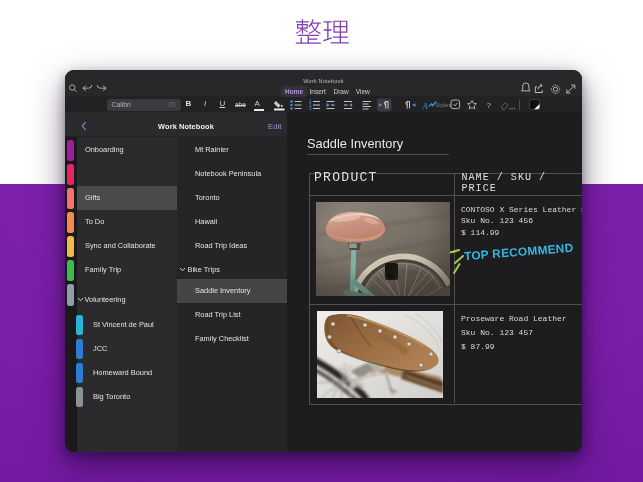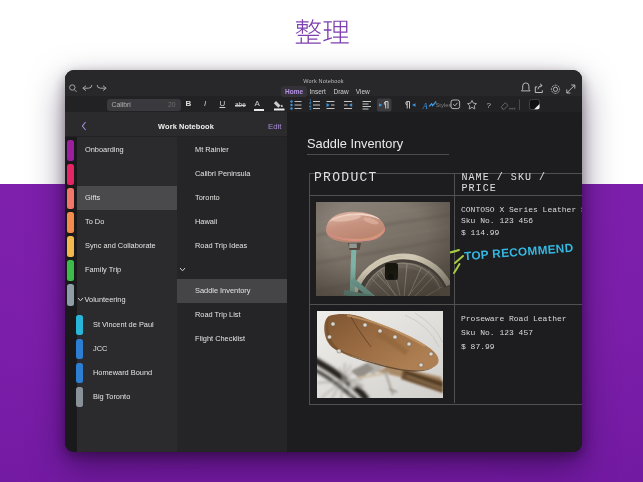--- a/index.html
+++ b/index.html
@@ -168,30 +168,31 @@
   <div class="strip" style="top:165.5px;background:#f2b84e;"></div>
   <div class="strip" style="top:189.5px;background:#3dbb4a;"></div>
   <div class="strip" style="top:213.5px;height:22px;background:#8d9ea8;"></div>
   <div class="substrip" style="top:245px;background:#29b5d8;"></div>
   <div class="substrip" style="top:269px;background:#2d7dd2;"></div>
   <div class="substrip" style="top:293px;background:#2d7dd2;"></div>
   <div class="substrip" style="top:317px;background:#8a9299;"></div>
 
   <div class="hl" style="left:112px;top:209px;width:110px;height:24px;background:#454447;"></div>
   <div class="pag" style="top:68px;">Mt Rainier</div>
-  <div class="pag" style="top:92px;">Calibri Peninsula</div>
+  <div class="pag" style="top:92px;">Notebook Peninsula</div>
   <div class="pag" style="top:116px;">Toronto</div>
   <div class="pag" style="top:140px;">Hawaii</div>
   <div class="pag" style="top:164px;">Road Trip Ideas</div>
   <svg style="left:114px;top:197px;" width="7" height="5" viewBox="0 0 7 5">
       <path d="M1 1 L3.5 3.8 L6 1" stroke="#cfcfcf" stroke-width="1" fill="none"></path>
     </svg>
+  <div class="pag" style="top:188px;left:122.5px;">Bike Trips</div>
   <div class="pag" style="top:209px;left:130px;">Saddle Inventory</div>
   <div class="pag" style="top:233px;left:130px;">Road Trip List</div>
-  <div class="pag" style="top:257px;left:130px;">Flight Checklist</div>
+  <div class="pag" style="top:257px;left:130px;">Family Checklist</div>
 
   <div style="left:242px;top:65.5px;font-size:12.8px;color:#e8e8e8;">Saddle Inventory</div>
   <div style="left:241.5px;top:84px;width:142px;height:1px;background:#4c4c4c;"></div>
 
   <div style="left:244px;top:103px;width:273px;height:230px;border-left:1px solid #505050;border-top:1px solid #505050;border-bottom:1px solid #505050;"></div>
   <div style="left:244px;top:125px;width:273px;height:1px;background:#505050;"></div>
   <div style="left:244px;top:234px;width:273px;height:1px;background:#505050;"></div>
   <div style="left:389px;top:103px;width:1px;height:230px;background:#505050;"></div>
   <div class="mono" style="left:249px;top:100px;font-size:13px;letter-spacing:1.3px;color:#e0e0e0;">PRODUCT</div>
   <div class="mono" style="left:396.5px;top:102px;font-size:10px;letter-spacing:1.05px;color:#e0e0e0;">NAME / SKU / PRICE</div>

